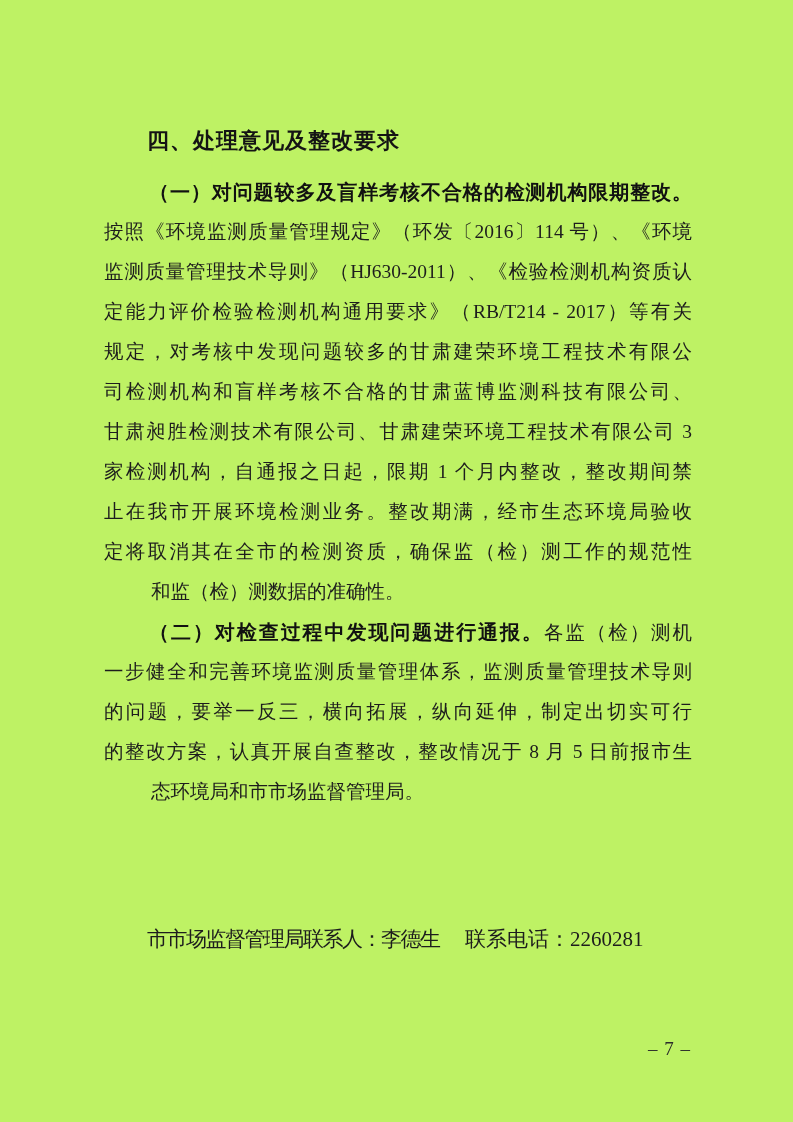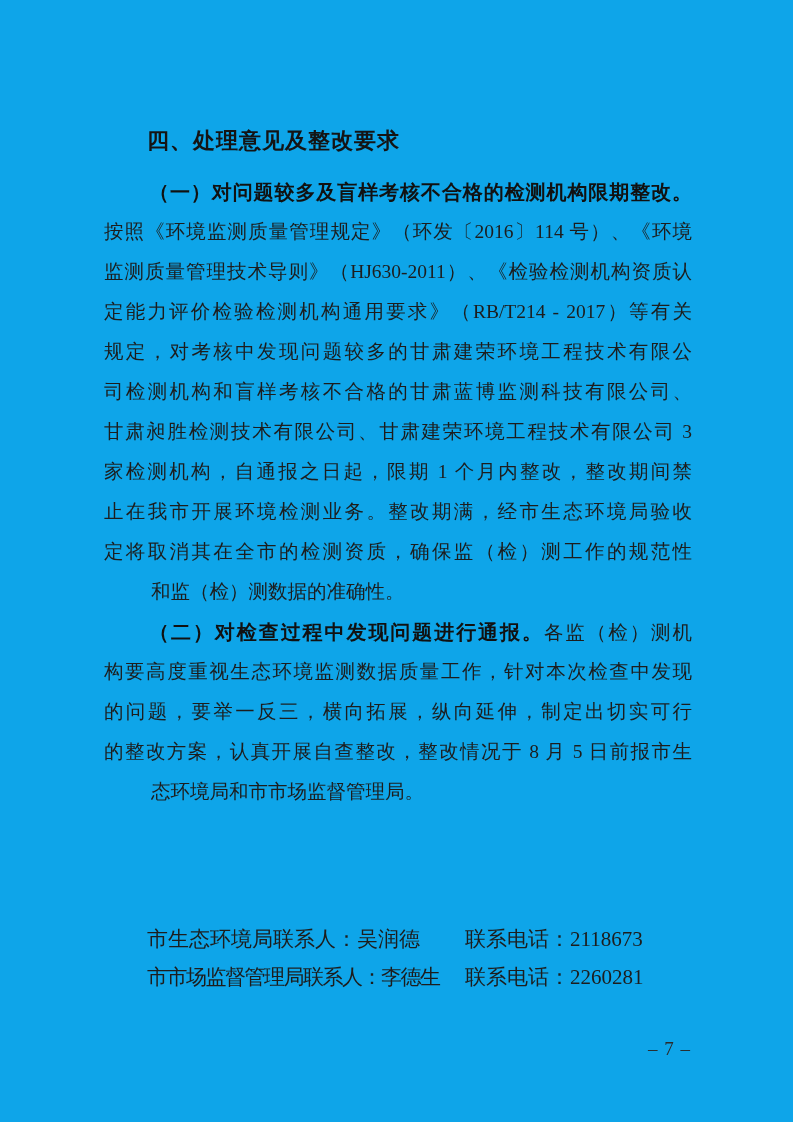--- a/index.html
+++ b/index.html
@@ -4,21 +4,21 @@
 <style>
   html, body {
     margin: 0;
     padding: 0;
     background: #ffffff;
   }
   .page {
     position: relative;
     width: 793px;
     height: 1122px;
-    background: #0ea5e9;
+    background: #bef264;
     font-family: "Liberation Serif", "DejaVu Serif", serif;
     color: #1d1d1d;
     overflow: hidden;
   }
   .heading {
     position: absolute;
     left: 147px;
     top: 126px;
     font-family: "Liberation Sans", "DejaVu Sans", sans-serif;
     font-weight: 700;
@@ -109,31 +109,27 @@
     <div class="line">定能力评价检验检测机构通用要求》（RB/T214 - 2017）等有关</div>
     <div class="line">规定，对考核中发现问题较多的甘肃建荣环境工程技术有限公</div>
     <div class="line">司检测机构和盲样考核不合格的甘肃蓝博监测科技有限公司、</div>
     <div class="line">甘肃昶胜检测技术有限公司、甘肃建荣环境工程技术有限公司 3</div>
     <div class="line">家检测机构，自通报之日起，限期 1 个月内整改，整改期间禁</div>
     <div class="line">止在我市开展环境检测业务。整改期满，经市生态环境局验收</div>
     <div class="line">定将取消其在全市的检测资质，确保监（检）测工作的规范性</div>
     <div class="line last">和监（检）测数据的准确性。</div>
 
     <div class="line lead2"><b>（二）对检查过程中发现问题进行通报。</b><span>各监（检）测机</span></div>
-    <div class="line">构要高度重视生态环境监测数据质量工作，针对本次检查中发现</div>
+    <div class="line">一步健全和完善环境监测质量管理体系，监测质量管理技术导则</div>
     <div class="line">的问题，要举一反三，横向拓展，纵向延伸，制定出切实可行</div>
     <div class="line">的整改方案，认真开展自查整改，整改情况于 8 月 5 日前报市生</div>
     <div class="line last">态环境局和市市场监督管理局。</div>
   </div>
 
   <div class="contacts">
-    <div class="crow">
-      <span class="clabel">市生态环境局联系人：吴润德</span>
-      <span class="cphone">联系电话：2118673</span>
-    </div>
     <div class="crow">
       <span class="clabel condensed">市市场监督管理局联系人：李德生</span>
       <span class="cphone">联系电话：2260281</span>
     </div>
   </div>
 
   <div class="pagenum">– 7 –</div>
 
 </div>
 

